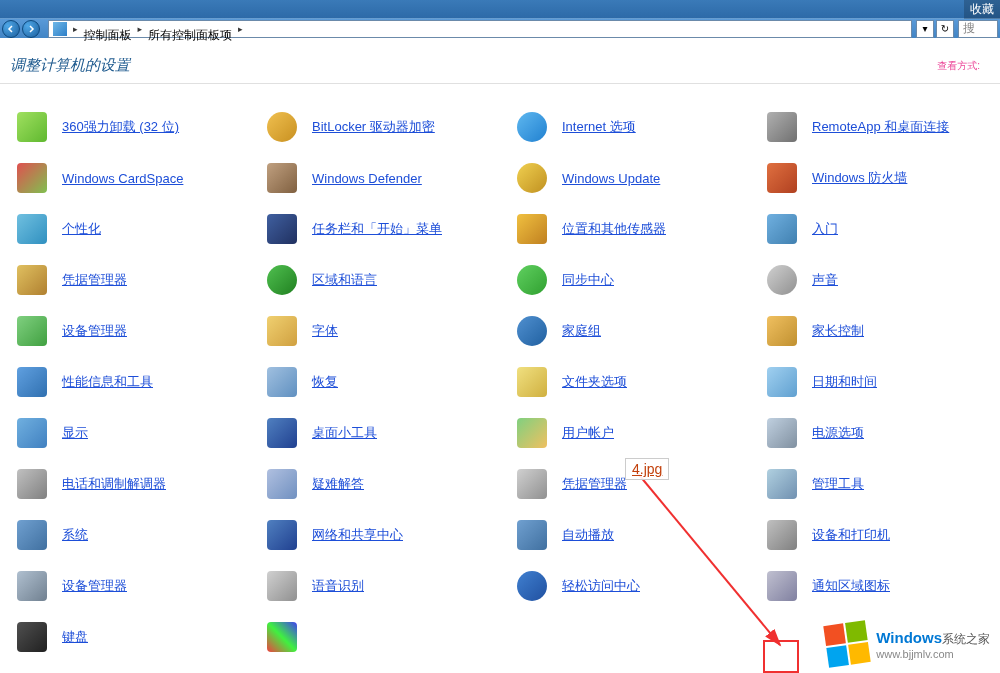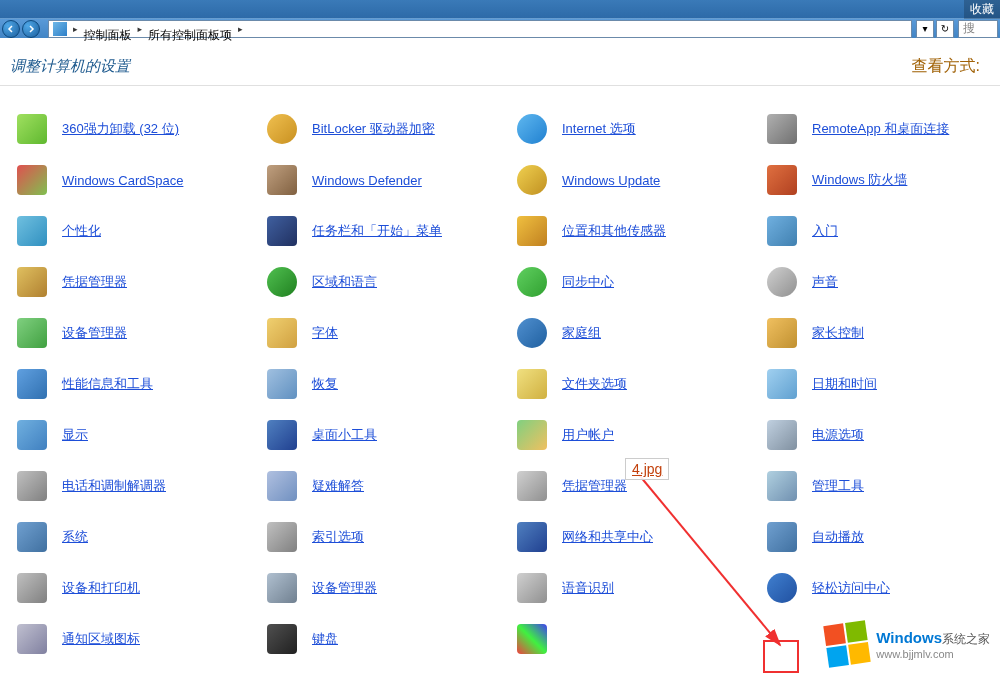--- a/index.html
+++ b/index.html
@@ -125,22 +125,22 @@
       align-items: center;
       padding: 18px 20px 8px 10px;
       border-bottom: 1px solid #e0e0e0;
     }
     .header-title {
       font-size: 15px;
       color: #1e5a8e;
       font-style: italic;
     }
     .view-mode {
-      font-size: 16px;
-      color: #a16207;
+      font-size: 10px;
+      color: #ec4899;
     }
     .content-area {
       padding: 25px 10px 10px 10px;
       display: grid;
       grid-template-columns: repeat(4, 250px);
       row-gap: 15px;
       column-gap: 0px;
     }
     .item {
       display: flex;
@@ -523,26 +523,20 @@
       <div class="item-label">管理工具</div>
     </div>
     <div class="item">
       <div class="item-icon">
         <div class="ic ic-system"></div>
       </div>
       <div class="item-label">系统</div>
     </div>
     <div class="item">
       <div class="item-icon">
-        <div class="ic ic-index"></div>
-      </div>
-      <div class="item-label">索引选项</div>
-    </div>
-    <div class="item">
-      <div class="item-icon">
         <div class="ic ic-network"></div>
       </div>
       <div class="item-label">网络和共享中心</div>
     </div>
     <div class="item">
       <div class="item-icon">
         <div class="ic ic-autoplay"></div>
       </div>
       <div class="item-label">自动播放</div>
     </div>

